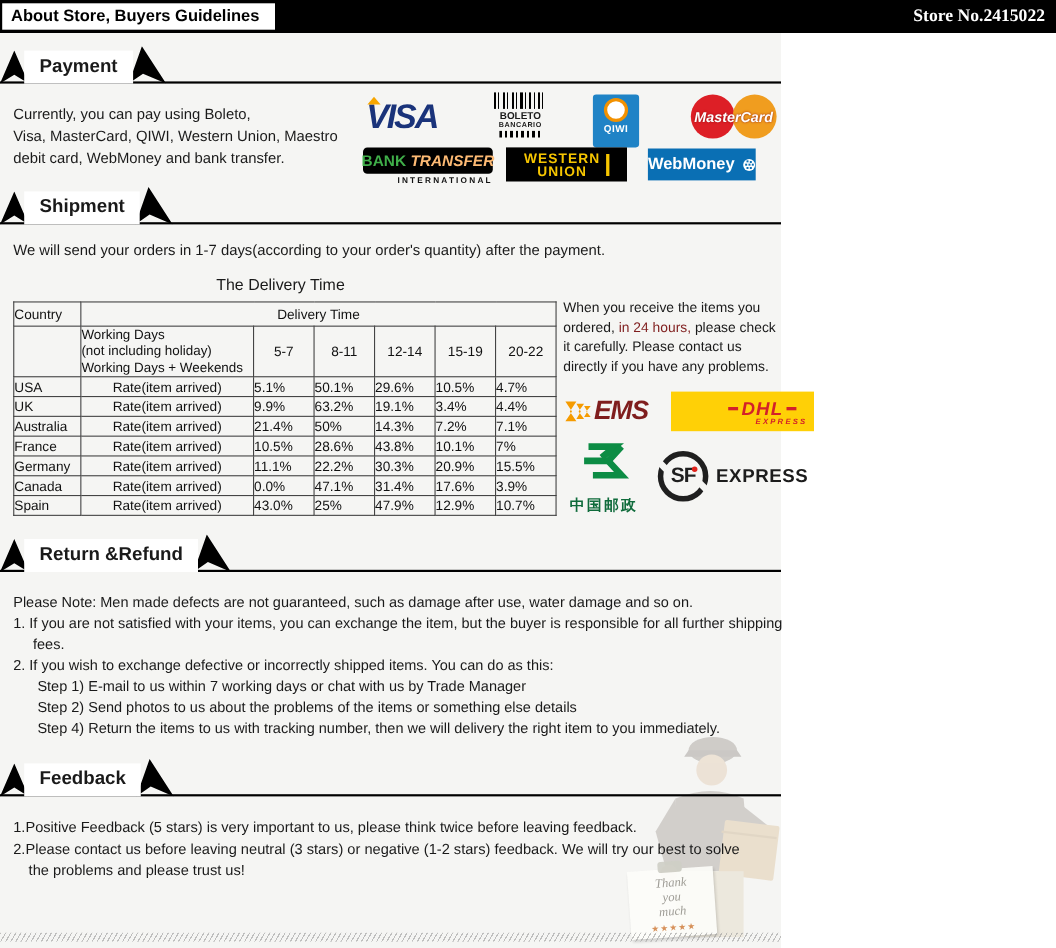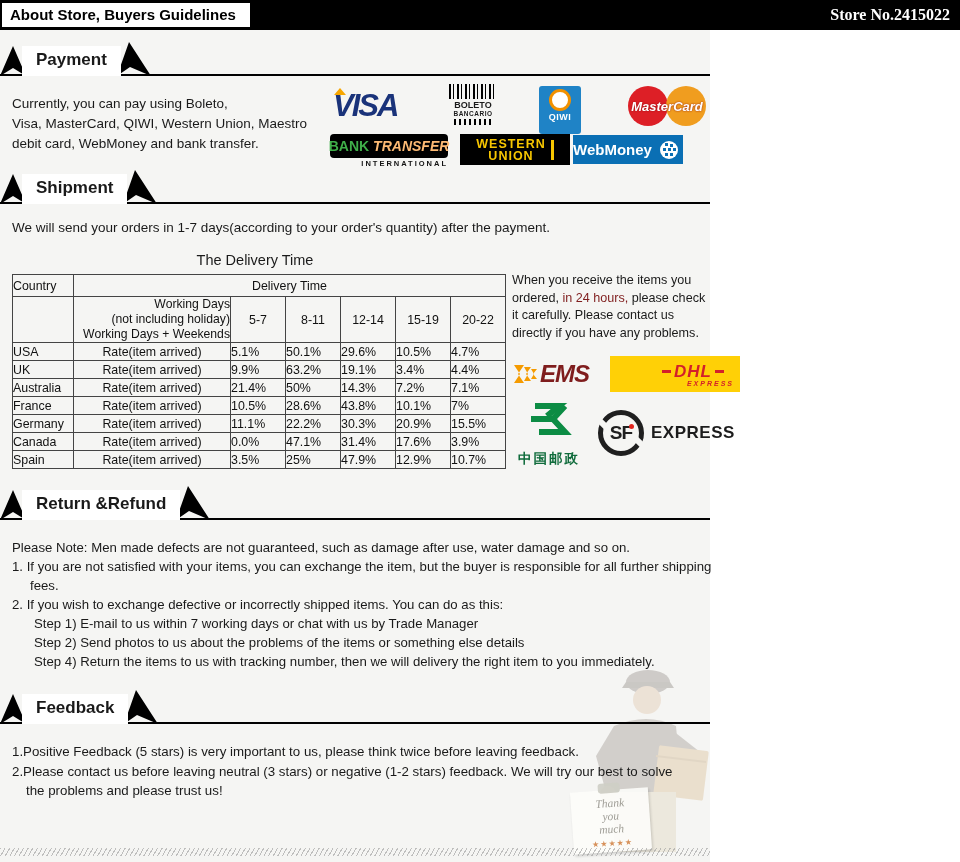--- a/index.html
+++ b/index.html
@@ -39,33 +39,33 @@
   .mc-orange{position:absolute;right:0;top:0;width:40px;height:40px;border-radius:50%;background:#f09d1f;}
   .mc-label{position:absolute;width:100%;top:13px;text-align:center;color:#fff;font-weight:800;font-style:italic;font-size:13px;text-shadow:0 0 2px #8d0f12;}
   .banktransfer{left:330px;top:134px;width:118px;}
   .bt-box{background:#000;border-radius:4px;padding:4px 6px;display:flex;gap:4px;align-items:baseline;justify-content:center;}
   .bt-bank{color:#3fae49;font-weight:800;font-size:14px;}
   .bt-transfer{color:#fdba74;font-weight:800;font-style:italic;font-size:14px;}
   .bt-intl{font-size:7.5px;letter-spacing:2px;text-align:right;color:#111;font-weight:700;margin-top:1px;}
   .western{left:460px;top:134px;width:110px;height:31px;background:#000;display:flex;align-items:center;justify-content:center;gap:5px;}
   .wu-text{color:#f7c600;font-weight:800;font-size:12.5px;line-height:12px;letter-spacing:1px;text-align:center;}
   .wu-bar{width:3px;height:20px;background:#f7c600;}
-  .webmoney{left:573px;top:135px;width:110px;height:29px;background:#0a6fb4;display:flex;align-items:center;gap:7px;}
+  .webmoney{left:589px;top:135px;width:98px;height:29px;background:#0a6fb4;display:flex;align-items:center;justify-content:center;gap:7px;}
   .wm-label{color:#fff;font-size:15px;font-weight:600;}
 
   
   .ship-intro{position:absolute;left:12px;top:220px;width:690px;font-size:13.5px;z-index:2;}
   .tbl-title{position:absolute;left:12px;top:252px;width:486px;text-align:center;font-size:14.5px;z-index:2;}
   .dtable{position:absolute;left:12px;top:274px;border-collapse:collapse;font-size:12.4px;color:#111;z-index:2;}
   .dtable td,.dtable th{border:1px solid #444;font-weight:normal;padding:0;}
   .c-country{width:60px;text-align:left;padding:1px 4px;}
   .c-rate{width:156px;text-align:center;}
   .c-val{width:54px;text-align:left;padding-left:10px;}
   .h-row1 td{height:21px;}
-  .h-days{padding:2px 5px;line-height:15px;font-size:12.2px;text-align:right;}
+  .h-days{padding:2px 5px;line-height:15px;font-size:12.2px;text-align:left;}
   .h-range{text-align:center;}
   .dtable tbody td{height:17px;}
   .dt-center{text-align:center;}
   .ship-note{position:absolute;left:512px;top:272px;width:200px;font-size:12.6px;line-height:17.5px;z-index:2;}
   .hl{color:#7f1d1d;}
   .ems{left:512px;top:362px;display:flex;align-items:center;}
   .ems-word{font-size:24px;line-height:24px;font-weight:800;font-style:italic;color:#7f1d1d;letter-spacing:-1px;}
   .dhl{left:610px;top:356px;width:94px;height:36px;background:#ffd006;display:flex;flex-direction:column;justify-content:center;padding-left:36px;}
   .dhl-row{color:#d3202a;font-style:italic;font-weight:800;font-size:17px;letter-spacing:1px;display:flex;align-items:center;justify-content:center;gap:3px;}
   .dhl-dash{width:9px;height:3px;background:#d3202a;}
@@ -265,21 +265,21 @@
         <td class="c-rate">Rate(item arrived)</td>
         <td class="c-val">0.0%</td>
         <td class="c-val">47.1%</td>
         <td class="c-val">31.4%</td>
         <td class="c-val">17.6%</td>
         <td class="c-val">3.9%</td>
       </tr>
       <tr>
         <td class="c-country">Spain</td>
         <td class="c-rate">Rate(item arrived)</td>
-        <td class="c-val">3.5%</td>
+        <td class="c-val">43.0%</td>
         <td class="c-val">25%</td>
         <td class="c-val">47.9%</td>
         <td class="c-val">12.9%</td>
         <td class="c-val">10.7%</td>
       </tr>
     </tbody>
 </table>
 
 <div class="ship-note">
   <span>When you receive the items you ordered, </span><span class="hl">in 24 hours,</span><span> please check it carefully. Please contact us directly if you have any problems.</span>

